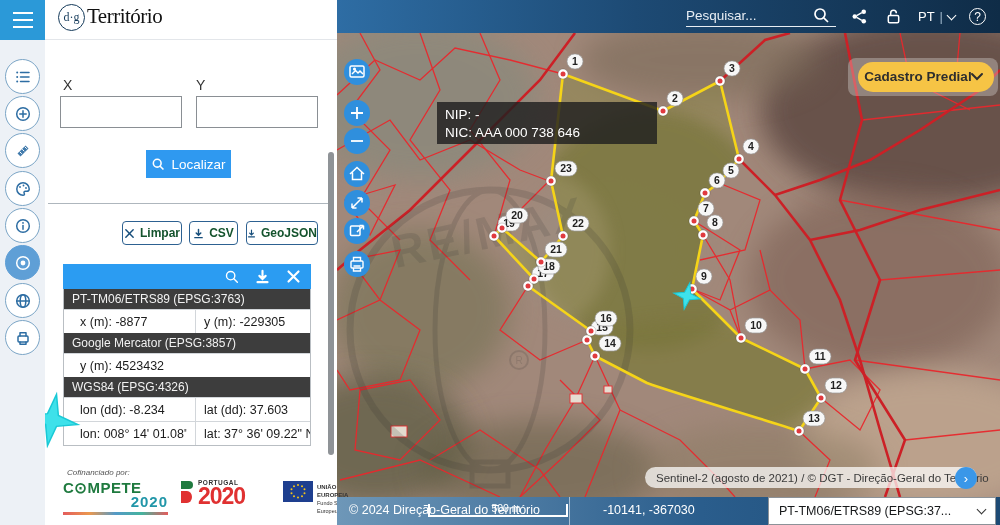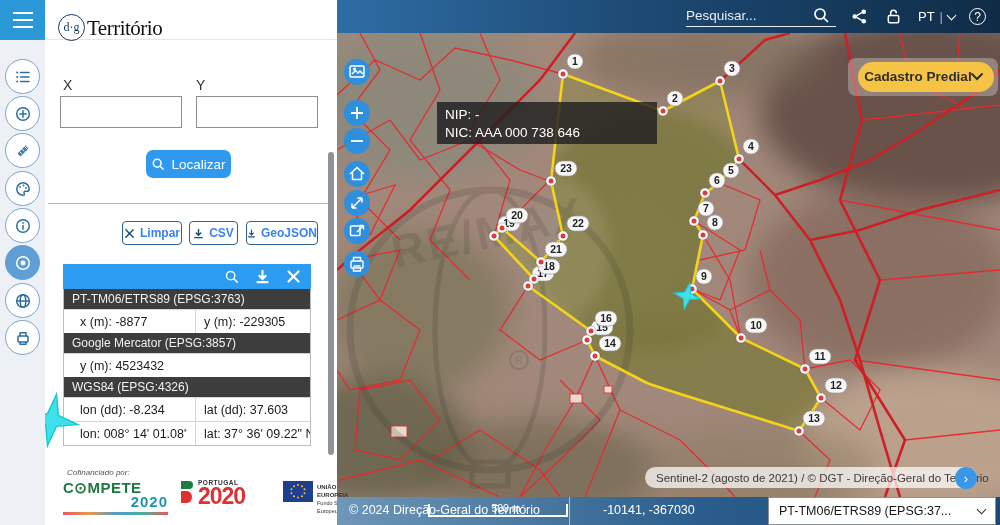--- a/index.html
+++ b/index.html
@@ -5,21 +5,21 @@
   * { margin:0; padding:0; box-sizing:border-box; }
   html,body { width:1000px; height:525px; overflow:hidden; }
   body { font-family:"Liberation Sans", sans-serif; }
   .app { position:relative; width:1000px; height:525px; background:#fff; overflow:hidden; }
 
   
   .hdr-left { position:absolute; left:0; top:0; width:337px; height:40px; background:#fff; border-bottom:1px solid #e3e6ea; z-index:30; }
   .burger-box { position:absolute; left:0; top:0; width:45px; height:40px; background:#2b99d8; display:flex; align-items:center; justify-content:center; cursor:pointer; }
   .burger-box span { display:block; width:20px; height:2px; background:#fff; margin:2.5px 0; }
   .burger-lines { display:flex; flex-direction:column; }
-  .logo { position:absolute; left:58px; top:14px; display:flex; align-items:flex-end; }
+  .logo { position:absolute; left:58px; top:4px; display:flex; align-items:flex-start; }
   .logo-circle { width:27px; height:27px; border:1.6px solid #143a5a; border-radius:50%; display:flex; align-items:center; justify-content:center; font-family:"Liberation Serif", serif; font-size:12px; color:#143a5a; }
   .logo-text { font-family:"Liberation Serif", serif; font-size:21px; color:#111; margin-left:2px; letter-spacing:-0.5px; }
   .hdr-map { position:absolute; left:337px; top:0; width:663px; height:33px; background:linear-gradient(90deg,#2e6da4 0%, #1d4a74 45%, #0f2c47 100%); z-index:30; display:flex; align-items:center; justify-content:flex-end; gap:14px; padding-right:14px; }
   .search-wrap { display:flex; align-items:center; border-bottom:1.5px solid #e8eef4; padding-bottom:2px; width:150px; }
   .search-wrap input { background:transparent; border:none; outline:none; color:#fff; font-size:13.5px; width:126px; }
   .search-wrap input::placeholder { color:#e8eef4; }
   .hdr-icon { width:20px; height:20px; display:flex; align-items:center; justify-content:center; cursor:pointer; }
   .lang { color:#fff; font-size:13px; display:flex; align-items:center; gap:5px; cursor:pointer; }
   .lang .bar { color:#9db6ca; }
   .chev { display:inline-block; width:7px; height:7px; border-right:1.8px solid #fff; border-bottom:1.8px solid #fff; transform:rotate(45deg); margin-top:-3px; }
@@ -31,23 +31,23 @@
   .tb-btn.active { background:#5f9fd6; border-color:#5f9fd6; }
   .tb-btn svg { stroke:#2d6da3; fill:none; stroke-width:1.5; stroke-linecap:round; stroke-linejoin:round; }
   .tb-btn.active svg { stroke:#fff; }
 
   
   .panel { position:absolute; left:45px; top:40px; width:292px; height:485px; background:#fff; z-index:20; }
   .crs-select { position:absolute; left:18px; top:1px; width:254px; height:23px; border:1px solid #8a8f94; border-radius:3px; color:#4a4f54; font-size:13px; display:flex; align-items:center; padding:0 8px; justify-content:space-between; cursor:pointer; background:#fff; }
   .crs-select .dchev { width:7px; height:7px; border-right:1.7px solid #555; border-bottom:1.7px solid #555; transform:rotate(45deg); margin-top:-4px; }
   .xy-label { position:absolute; font-size:14px; color:#333; }
   .xy-input { position:absolute; width:122px; height:32px; border:1px solid #8a8f94; background:#fff; }
-  .loc-btn { position:absolute; left:101px; top:110px; width:85px; height:28px; background:#2f99f0; border:none; border-radius:7px; color:#fff; font-size:13.5px; display:flex; align-items:center; justify-content:center; gap:6px; cursor:pointer; }
+  .loc-btn { position:absolute; left:101px; top:110px; width:85px; height:28px; background:#2f99f0; border:none; border-radius:0; color:#fff; font-size:13.5px; display:flex; align-items:center; justify-content:center; gap:6px; cursor:pointer; }
   .divider { position:absolute; left:3px; top:163px; width:283px; height:1px; background:#aeb6bd; }
-  .mini-btn { position:absolute; height:24px; border:1px solid #2d6191; border-radius:4px; background:#fff; color:#3b82f6; font-size:12px; display:flex; align-items:center; justify-content:center; gap:5px; cursor:pointer; font-weight:bold; }
+  .mini-btn { position:absolute; height:24px; border:1px solid #2d6191; border-radius:4px; background:#fff; color:#14532d; font-size:12px; display:flex; align-items:center; justify-content:center; gap:5px; cursor:pointer; font-weight:bold; }
   .mini-btn svg { stroke:#174e7b; fill:none; stroke-width:1.6; stroke-linecap:round; }
   .tbl-toolbar { position:absolute; left:18px; top:224px; width:248px; height:25px; background:#2b9cf2; display:flex; align-items:center; justify-content:flex-end; gap:16px; padding-right:10px; }
   .tbl-toolbar svg { stroke:#fff; fill:none; stroke-width:1.7; stroke-linecap:round; cursor:pointer; }
   .res-table { position:absolute; left:18px; top:249px; width:248px; border:1px solid #b9bec3; border-top:none; font-size:12.5px; }
   .res-h { background:#3d3d3d; color:#f2f2f2; font-size:12px; padding:3px 8px; height:20px; line-height:15px; }
   .res-r { display:flex; border-top:1px solid #d2d6da; background:#fff; color:#1c1c1c; }
   .res-c { width:50%; padding:4px 8px; height:23px; line-height:16px; white-space:nowrap; overflow:hidden;margin-left:8px; }
   .res-c + .res-c { border-left:1px solid #d2d6da; }
   .scrollthumb { position:absolute; left:283px; top:112px; width:6px; height:303px; background:#8f9397; border-radius:3px; cursor:pointer; }
 

